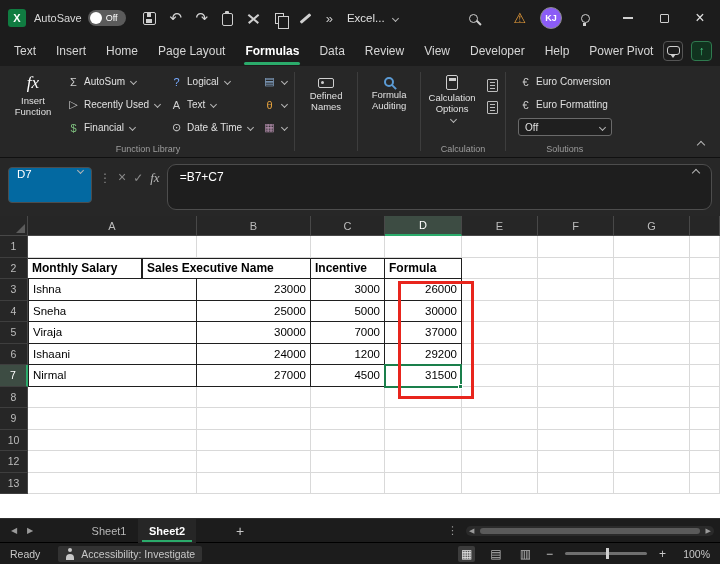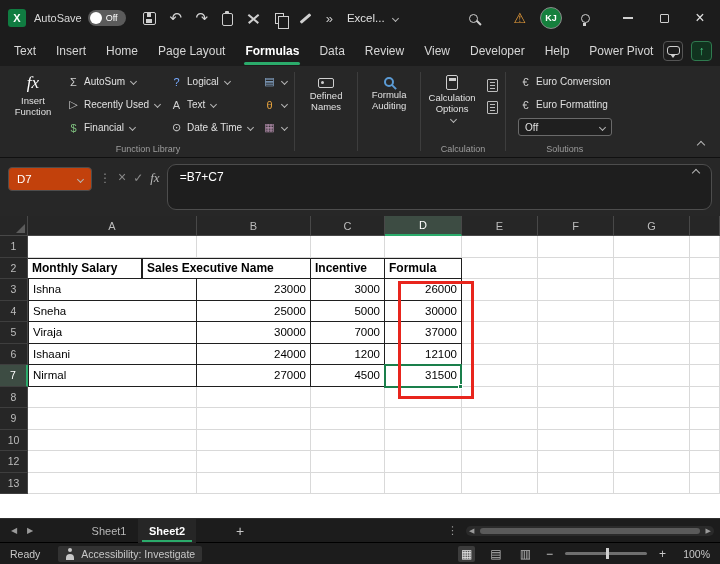--- a/index.html
+++ b/index.html
@@ -28,21 +28,21 @@
   .i-sciss::before{transform:rotate(40deg)}.i-sciss::after{transform:rotate(-40deg)}
   .i-copy{width:9px;height:11px;border:1.5px solid #cfcfcf;position:relative}
   .i-copy::before{content:'';position:absolute;top:2px;left:2px;width:9px;height:11px;border:1.5px solid #cfcfcf;background:#1c1c1c}
   .i-pen{width:13px;height:3px;background:#cfcfcf;border-radius:1px;transform:rotate(-40deg)}
   .overflow-gl{color:#c8c8c8;font-size:13px;margin:0 8px 0 4px}
   .doc-menu{display:flex;align-items:center;gap:6px;color:#e0e0e0;font-size:11.5px;padding:3px 6px;border-radius:4px}
   .spacer{flex:1}
   .i-search{width:9px;height:9px;border:1.5px solid #cfcfcf;border-radius:50%;position:relative}
   .i-search::after{content:'';position:absolute;width:6px;height:1.5px;background:#cfcfcf;transform:rotate(45deg);right:-5px;bottom:-2px}
   .warn{color:#f2a33c;font-size:14px;margin:0 14px 0 24px}
-  .avatar{width:22px;height:22px;border-radius:50%;background:#15803d;border:1.5px solid #8a8a8a;
+  .avatar{width:22px;height:22px;border-radius:50%;background:#8b5cf6;border:1.5px solid #8a8a8a;
     color:#fff;font-size:9px;font-weight:bold;display:flex;align-items:center;justify-content:center;margin-right:18px}
   .i-bulb{width:9px;height:9px;border:1.5px solid #cfcfcf;border-radius:50%;position:relative;margin-right:10px}
   .i-bulb::after{content:'';position:absolute;left:1.5px;bottom:-4px;width:3px;height:3px;background:#cfcfcf}
   .win-btn{width:28px;height:28px;display:flex;align-items:center;justify-content:center;margin-left:8px}
   .i-min{width:10px;height:2px;background:#cfcfcf}
   .i-max{width:9px;height:9px;border:1.5px solid #cfcfcf;border-radius:1px}
   .i-close{font-size:16px;color:#e0e0e0;line-height:1}
 
   
   .menubar{height:30px;display:flex;align-items:center;padding:0 8px 0 4px;background:#1c1c1c;font-size:12px}
@@ -81,22 +81,22 @@
   .mini-sq{width:22px;height:22px;display:flex;align-items:center;justify-content:center}
   .i-sheet{width:11px;height:13px;border:1.2px solid #bdbdbd;border-radius:1px;position:relative}
   .i-sheet::before{content:'';position:absolute;top:2px;left:2px;right:2px;height:1px;background:#bdbdbd;box-shadow:0 3px 0 #bdbdbd,0 6px 0 #bdbdbd}
   .rb-col{flex-direction:column;padding:4px 6px 0 6px}
   .rb-select{width:94px;height:18px;border:1px solid #6a6a6a;border-radius:3px;background:#1f1f1f;color:#e0e0e0;
     font-size:10px;display:flex;align-items:center;justify-content:space-between;padding:0 6px;margin:2px 0 0 4px}
   .rb-collapse{position:absolute;right:10px;bottom:5px;width:18px;height:14px;display:flex;align-items:center;justify-content:center}
 
   
   .formulabar{height:58px;background:#272727;display:flex;align-items:flex-start;padding:6px 8px 0 8px;gap:7px}
-  .namebox{width:84px;height:24px;margin-top:3px;background:#c2410c;border:1px solid #4d4d4d;border-radius:4px;
-    display:flex;align-items:center;justify-content:space-between;padding:0 8px;font-size:11.5px;color:#fff}
+  .namebox{width:84px;height:36px;margin-top:3px;background:#0369a1;border:1px solid #4d4d4d;border-radius:4px;
+    display:flex;justify-content:space-between;padding:0 8px;font-size:11.5px;color:#fff}
   .fb-grip{color:#8a8a8a;font-size:12px;margin-top:7px}
   .fb-x{color:#8a8a8a;font-size:14px;margin-top:5px}
   .fb-check{color:#8a8a8a;font-size:12px;margin-top:7px}
   .fb-fx{font-family:"Liberation Serif",serif;font-style:italic;font-size:13px;color:#b8b8b8;margin-top:6px}
   .fb-field{flex:1;height:46px;background:#1e1e1e;border:1px solid #4d4d4d;border-radius:9px;
     display:flex;align-items:flex-start;justify-content:space-between;padding:5px 12px;font-size:12px;color:#fff}
 
   
   .grid{height:302px;background:#fff;position:relative;overflow:hidden}
   .grid-hrow{display:flex;height:20px}
@@ -430,21 +430,21 @@
         <div class="cell" style="width: 76px;"></div>
         <div class="cell" style="width: 76px;"></div>
         <div class="cell" style="width: 76px;"></div>
         <div class="cell" style="width: 30px;"></div>
       </div>
       <div class="grid-row">
         <div class="row-hdr">6</div>
         <div class="cell tbl tbl-left" style="width: 169px;">Ishaani</div>
         <div class="cell num tbl" style="width: 114px;">24000</div>
         <div class="cell num tbl" style="width: 74px;">1200</div>
-        <div class="cell num tbl" style="width: 77px;">12100</div>
+        <div class="cell num tbl" style="width: 77px;">29200</div>
         <div class="cell" style="width: 76px;"></div>
         <div class="cell" style="width: 76px;"></div>
         <div class="cell" style="width: 76px;"></div>
         <div class="cell" style="width: 30px;"></div>
       </div>
       <div class="grid-row">
         <div class="row-hdr sel">7</div>
         <div class="cell tbl tbl-left" style="width: 169px;">Nirmal</div>
         <div class="cell num tbl" style="width: 114px;">27000</div>
         <div class="cell num tbl" style="width: 74px;">4500</div>

